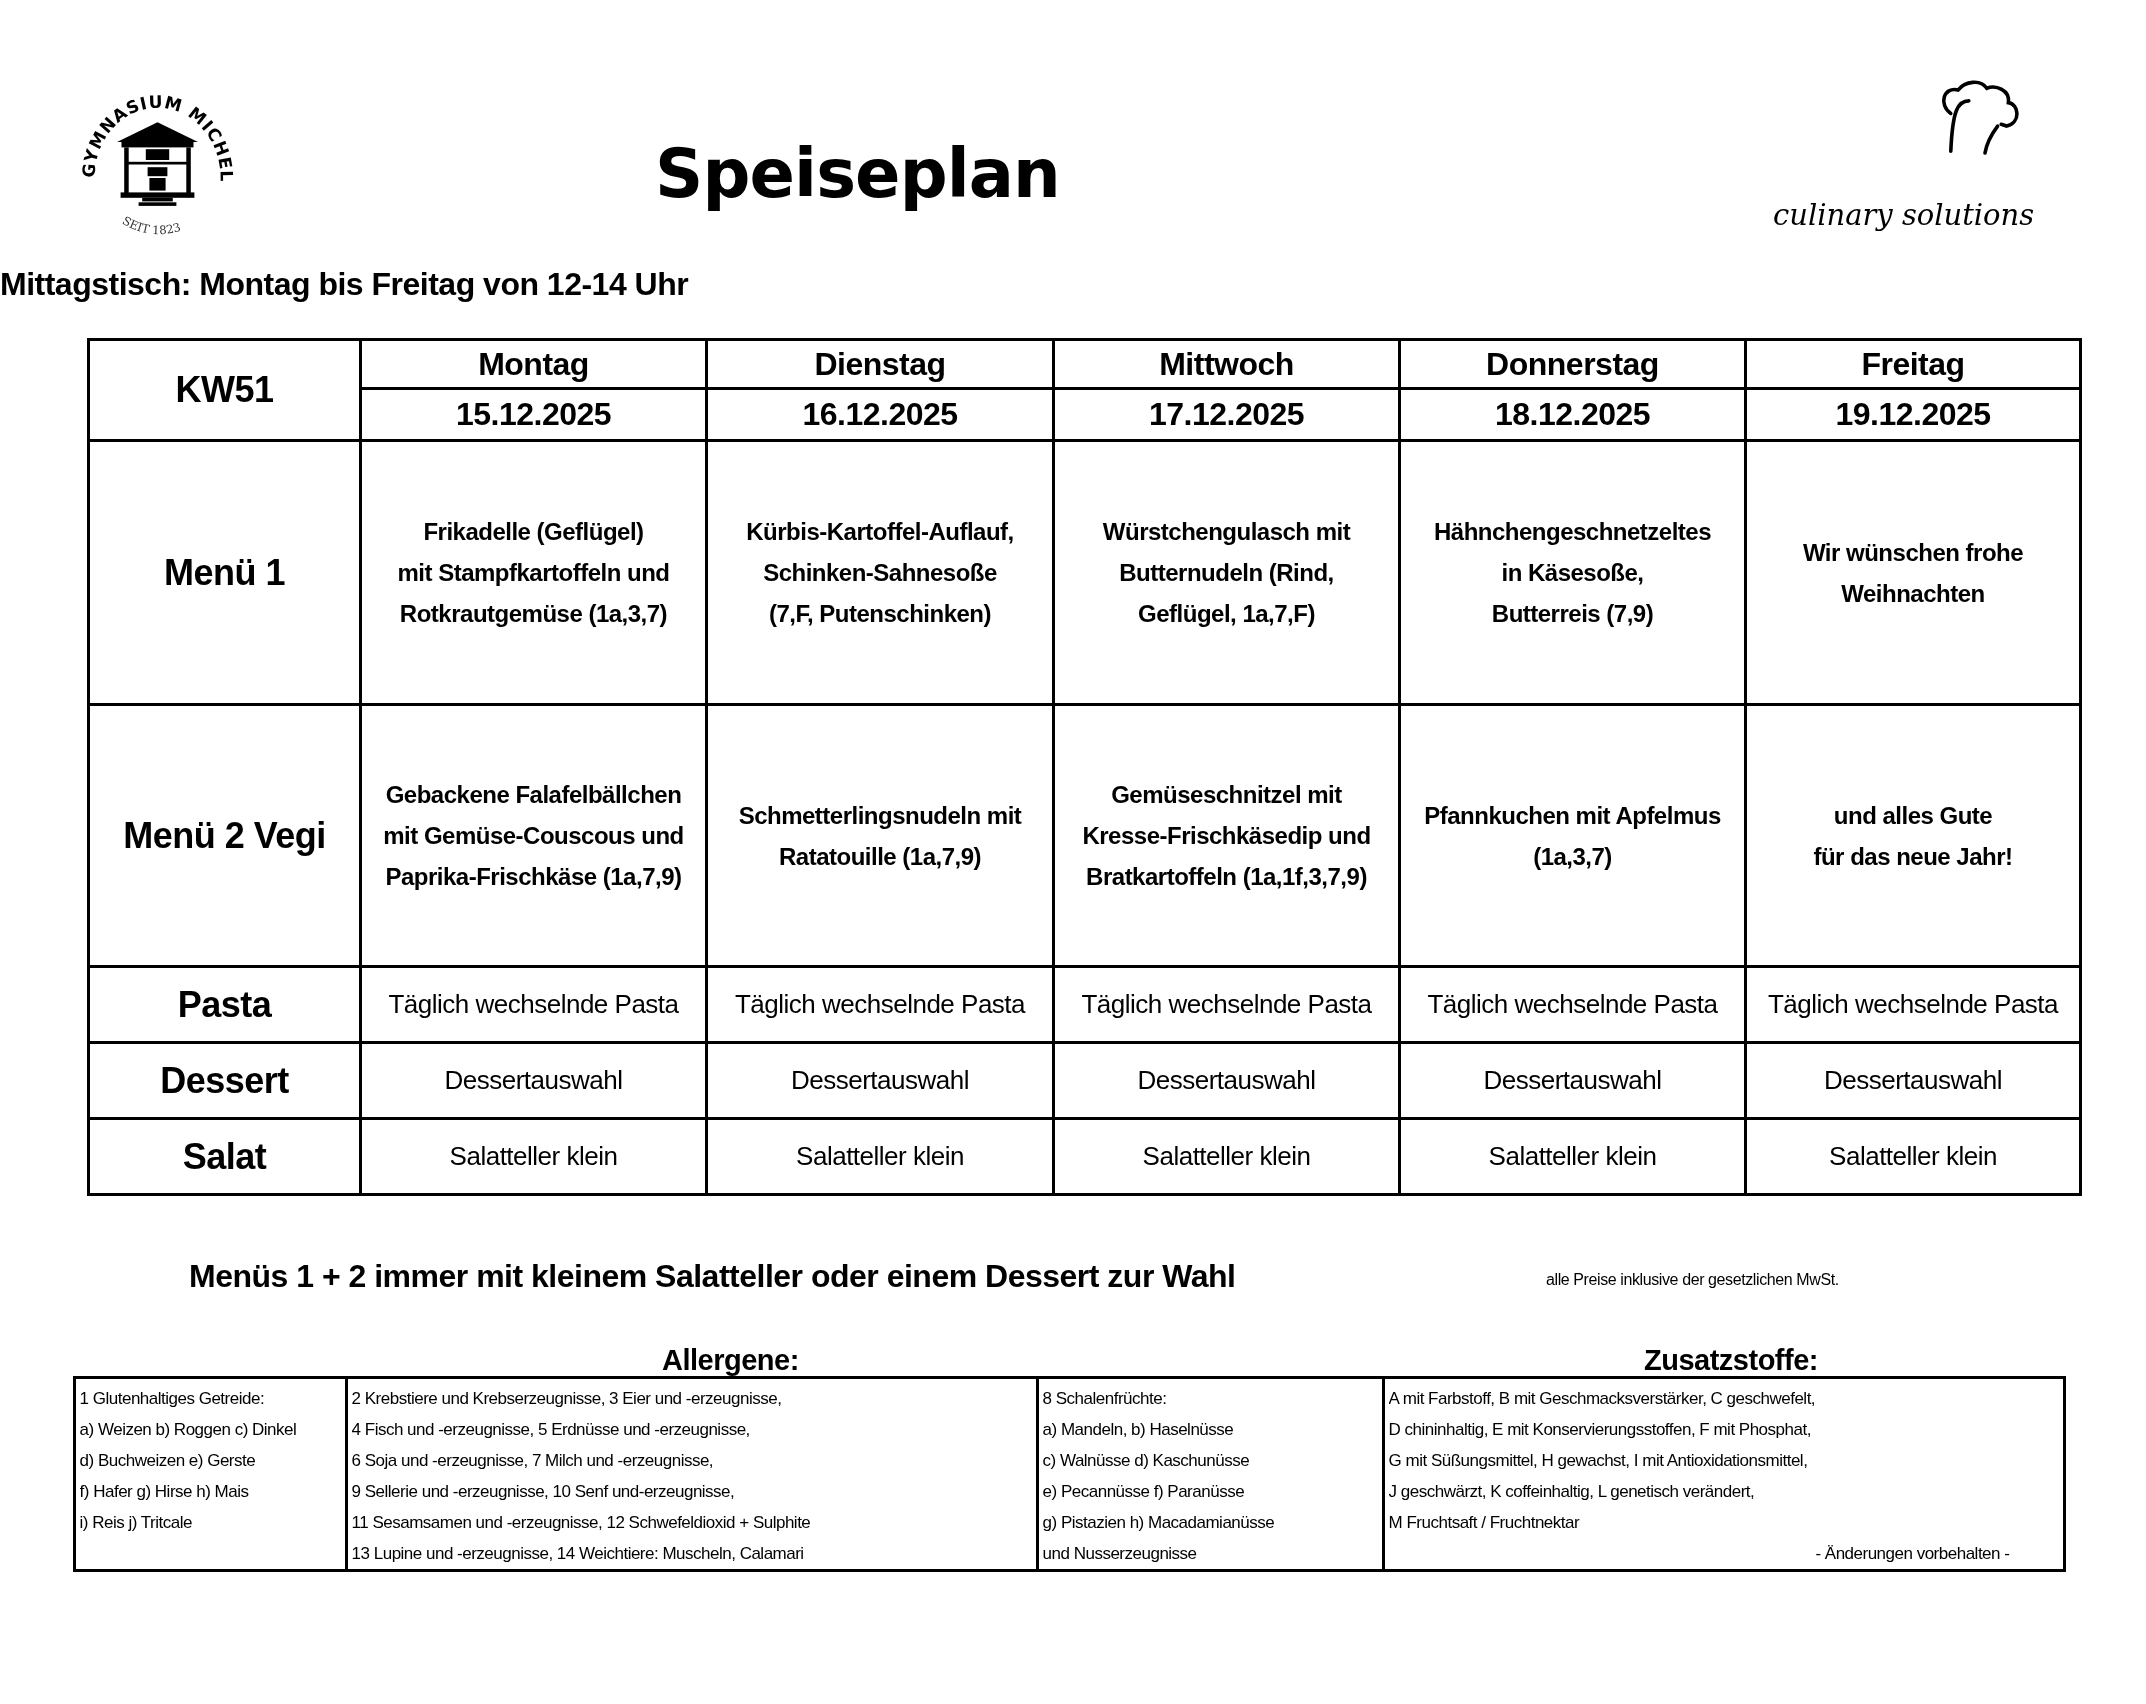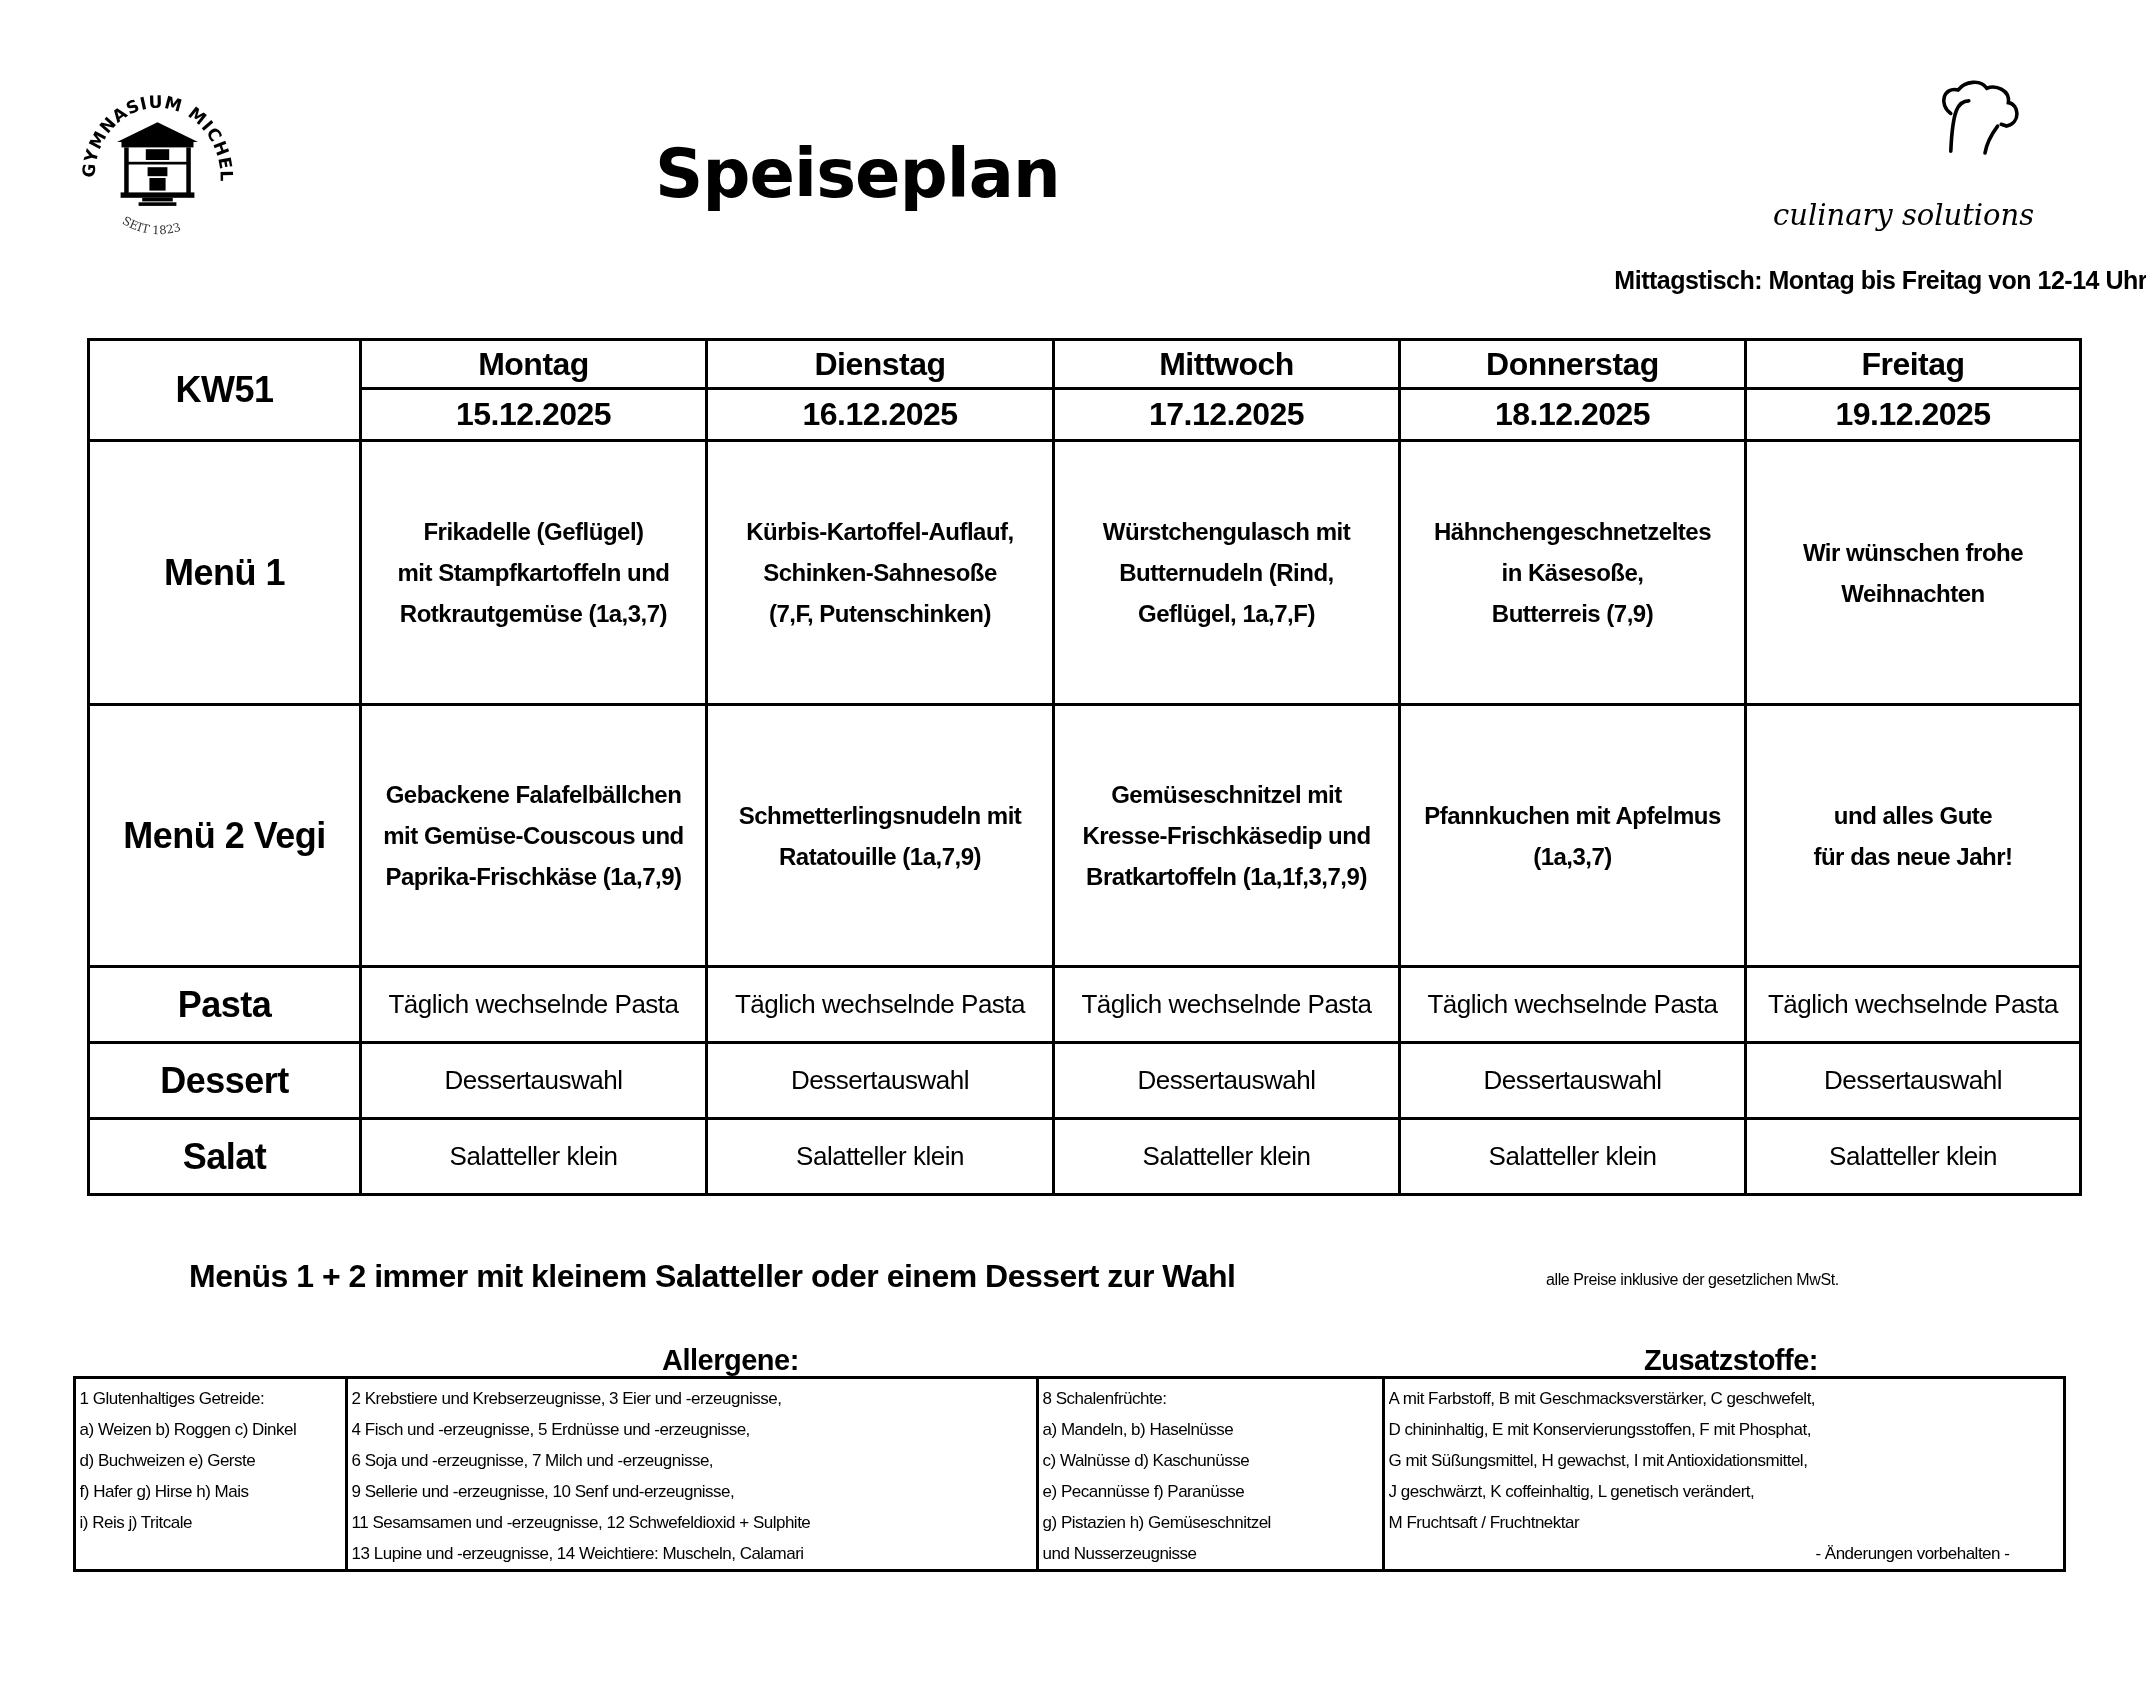--- a/index.html
+++ b/index.html
@@ -12,22 +12,22 @@
   .title { left: 0; width: 1715px; top: 135px; text-align: center;
            font-family: "DejaVu Sans", sans-serif; font-weight: bold; font-size: 67px;
            letter-spacing: -0.9px; }
   .brand { left: 1629px; top: 79px; width: 432px; height: 158px; }
   .brand-word { position: absolute; left: 0; top: 56px; font-size: 68px; line-height: 68px; white-space: nowrap; }
   .brand-nowi { font-weight: normal; letter-spacing: 1.8px; }
   .brand-cook { font-family: "DejaVu Sans", sans-serif; font-weight: 900; font-size: 72px; letter-spacing: -1.8px; }
   .brand-tag { position: absolute; left: 144px; top: 119px; font-family: "DejaVu Serif", serif;
                font-style: italic; font-size: 29px; white-space: nowrap; }
   .brand-hat { position: absolute; left: 302px; top: 0; width: 99px; height: 77px; }
-  .subtitle { left: 0; width: 2147px; top: 266px; text-align: right; font-weight: bold;
-              font-size: 25px; letter-spacing: -0.5px; }
+  .subtitle { left: 0; width: 2147px; top: 266px; text-align: left; font-weight: bold;
+              font-size: 32px; letter-spacing: -0.5px; }
 
   
   table.plan { position: absolute; left: 73px; top: 338px; width: 1990px;
                border-collapse: collapse; table-layout: fixed; margin-left: 14px; }
   table.plan td { border: 3.6px solid #000; text-align: center; vertical-align: middle; padding: 0 7.2px; }
   .lbl { font-weight: bold; font-size: 36px; letter-spacing: -0.5px; }
   .day, .date { font-weight: bold; font-size: 32px; letter-spacing: -0.5px; }
   .dish { font-weight: bold; font-size: 24px; line-height: 41px; letter-spacing: -0.5px; white-space: pre-line; }
   .plain { font-size: 26px; letter-spacing: -0.5px; }
   .h1 { height: 49px; } .h2 { height: 52px; }
@@ -199,21 +199,21 @@
       <div>6 Soja und -erzeugnisse, 7 Milch und -erzeugnisse,</div>
       <div>9 Sellerie und -erzeugnisse, 10 Senf und-erzeugnisse,</div>
       <div>11 Sesamsamen und -erzeugnisse, 12 Schwefeldioxid + Sulphite</div>
       <div>13 Lupine und -erzeugnisse, 14 Weichtiere: Muscheln, Calamari</div>
     </td>
     <td>
       <div>8 Schalenfrüchte:</div>
       <div>a) Mandeln, b) Haselnüsse</div>
       <div>c) Walnüsse d) Kaschunüsse</div>
       <div>e) Pecannüsse f) Paranüsse</div>
-      <div>g) Pistazien h) Gemüseschnitzel</div>
+      <div>g) Pistazien h) Macadamianüsse</div>
       <div>und Nusserzeugnisse</div>
     </td>
     <td>
       <div>A mit Farbstoff, B mit Geschmacksverstärker, C geschwefelt,</div>
       <div>D chininhaltig, E mit Konservierungsstoffen, F mit Phosphat,</div>
       <div>G mit Süßungsmittel, H gewachst, I mit Antioxidationsmittel,</div>
       <div> J geschwärzt, K coffeinhaltig, L genetisch verändert,</div>
       <div>M Fruchtsaft / Fruchtnektar</div>
       <div class="changes">- Änderungen vorbehalten -</div>
     </td>

